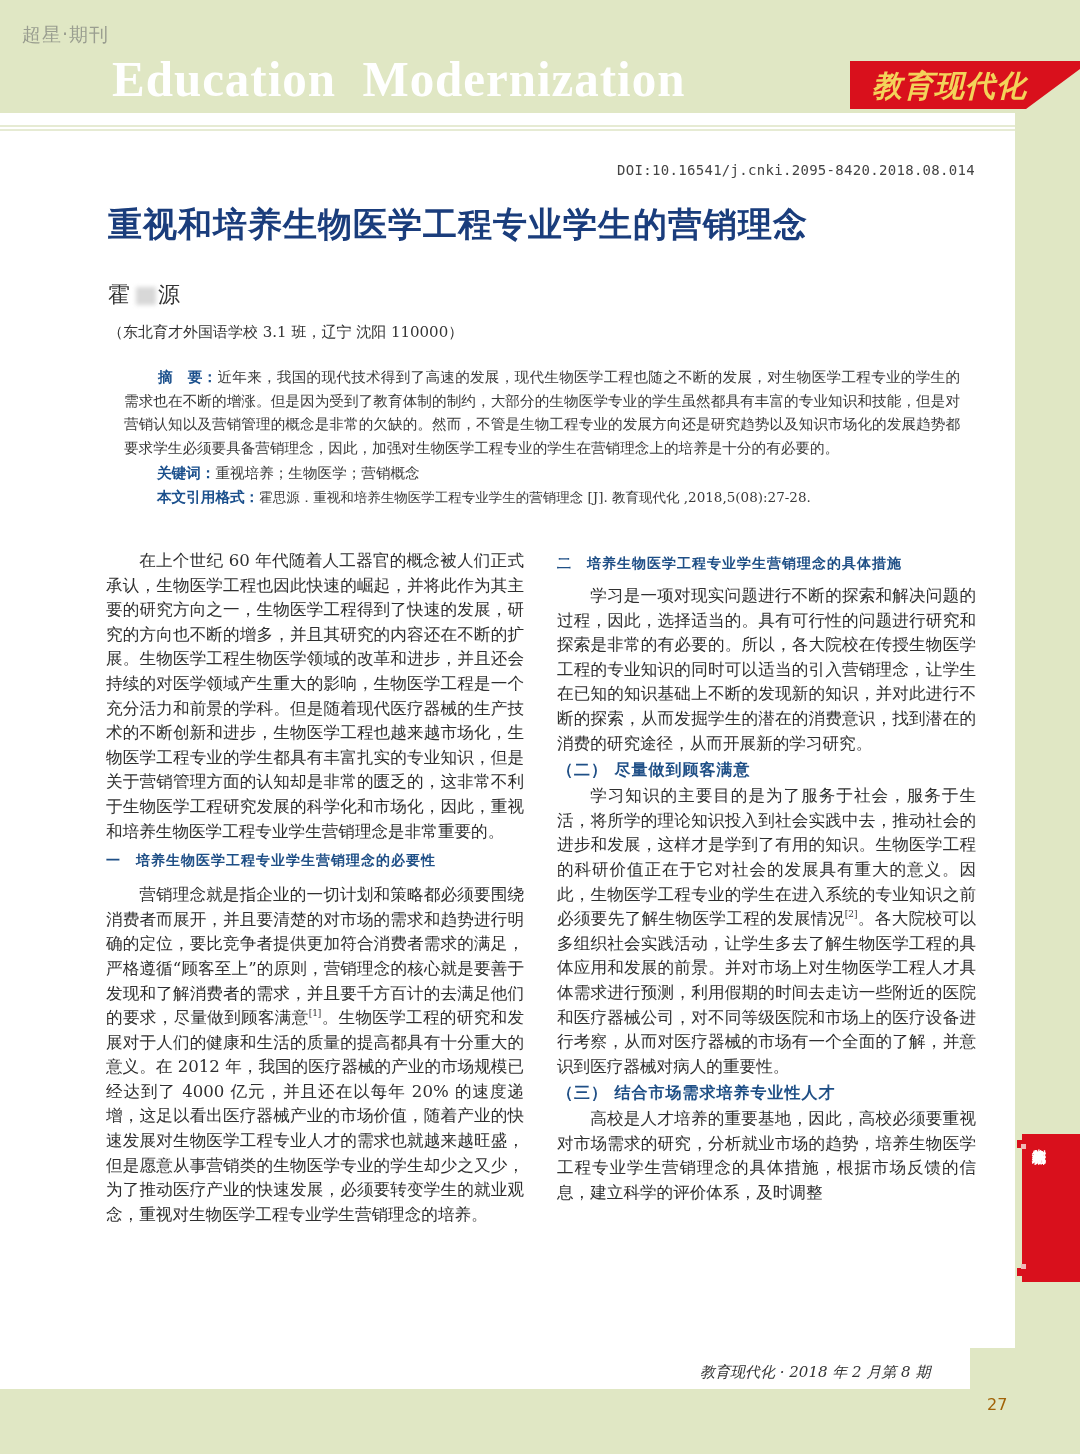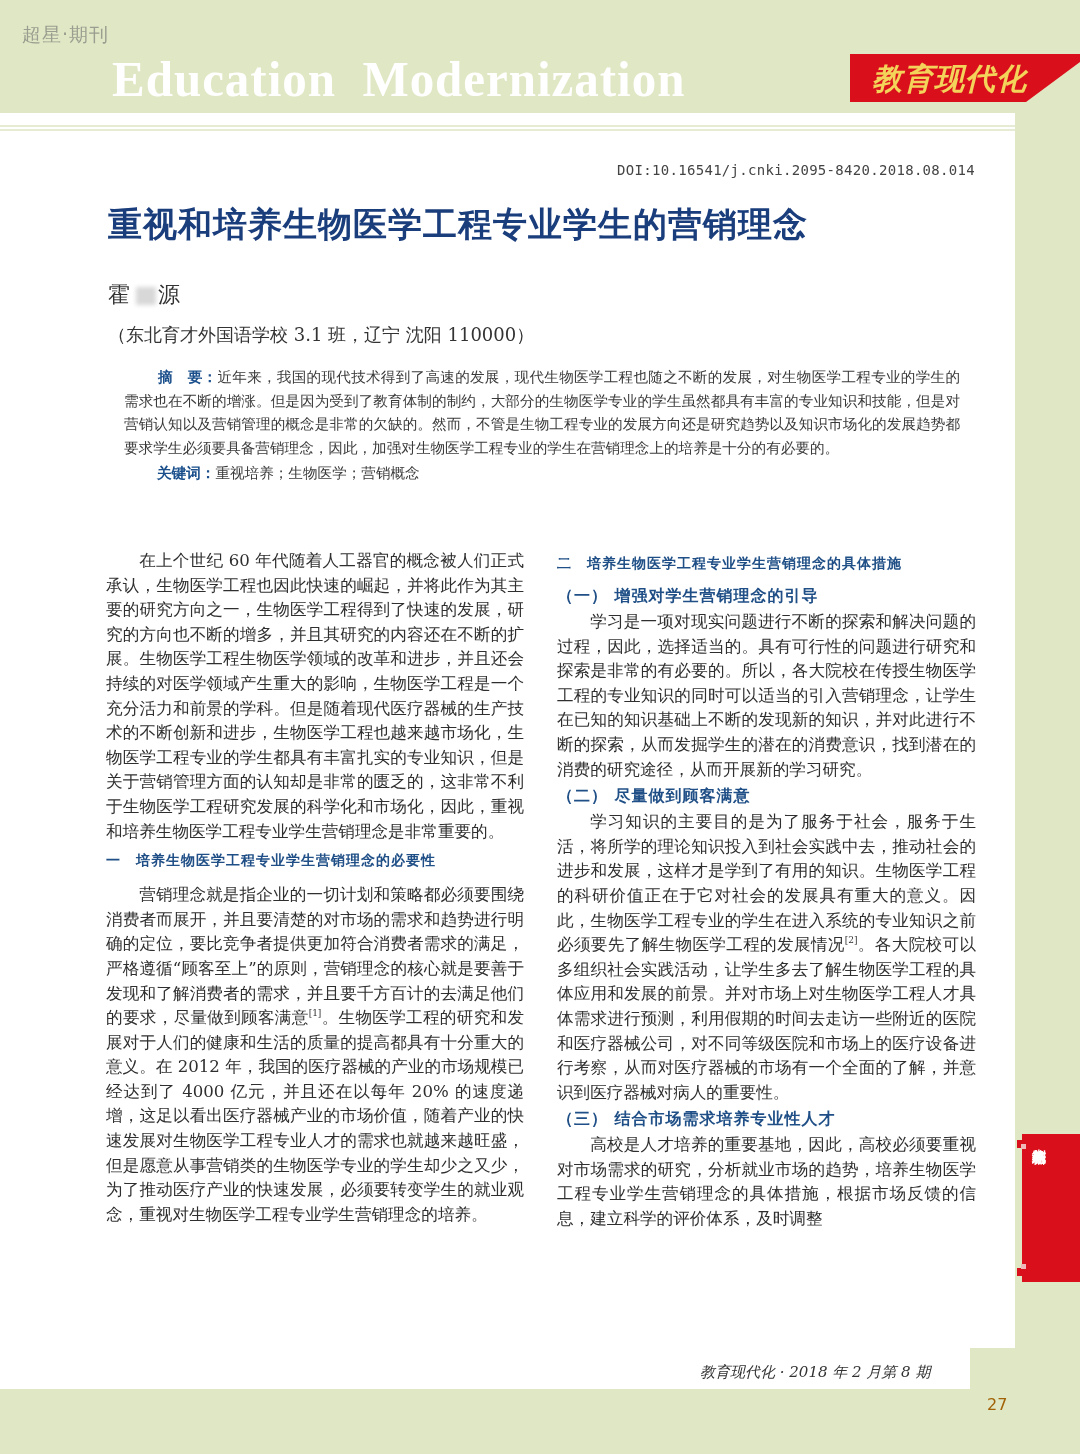--- a/index.html
+++ b/index.html
@@ -17,21 +17,21 @@
     }
     .brand-big {
       position: absolute; left: 112px; top: 50px;
       font-family: "Liberation Serif", serif;
       font-weight: bold;
       font-size: 50px; color: #ffffff; letter-spacing: 1px;
       transform: scaleX(0.98); transform-origin: left;
       white-space: pre;
     }
     .ribbon {
-      position: absolute; left: 850px; top: 54px; width: 230px; height: 64px;
+      position: absolute; left: 850px; top: 61px; width: 230px; height: 64px;
     }
     .ribbon svg { position: absolute; left: 0; top: 0; }
     .ribbon-text {
       position: absolute; left: 22px; top: 5px;
       font-family: "DejaVu Serif", serif; font-style: italic; font-weight: bold;
       color: #f3d35a; font-size: 30px; letter-spacing: 1px;
     }
     .page {
       position: absolute; left: 0; top: 113px; width: 1015px; height: 1276px;
       background: #ffffff;
@@ -57,21 +57,21 @@
     .author {
       position: absolute; left: 108px; top: 280px;
       font-size: 22px; color: #333; letter-spacing: 4px;
     }
     .author .blur {
       display: inline-block; width: 20px; height: 18px; background: #d8d8d8;
       filter: blur(2px); vertical-align: middle; margin: 0 2px;
     }
     .affil {
       position: absolute; left: 108px; top: 323px;
-      font-size: 18px; color: #333;
+      font-size: 15px; color: #333;
     }
     .abstract {
       position: absolute; left: 124px; top: 365px; width: 836px;
       font-size: 14.6px; line-height: 23.5px; color: #3a3a3a;
       text-align: justify;
     }
     .abstract .lbl {
       font-family: "DejaVu Sans", sans-serif; color: #1a4f8c; font-weight: bold;
     }
     .abstract .indent { padding-left: 34px; }
@@ -144,31 +144,33 @@
 </div>
 <div class="affil">（东北育才外国语学校 3.1 班，辽宁 沈阳 110000）</div>
 
 <div class="abstract">
   <p class="indent" style="text-indent:34px;padding-left:0;">
     <span class="lbl">摘　要：</span><span>近年来，我国的现代技术得到了高速的发展，现代生物医学工程也随之不断的发展，对生物医学工程专业的学生的需求也在不断的增涨。但是因为受到了教育体制的制约，大部分的生物医学专业的学生虽然都具有丰富的专业知识和技能，但是对营销认知以及营销管理的概念是非常的欠缺的。然而，不管是生物工程专业的发展方向还是研究趋势以及知识市场化的发展趋势都要求学生必须要具备营销理念，因此，加强对生物医学工程专业的学生在营销理念上的培养是十分的有必要的。</span>
   </p>
   <p class="kw">
     <span class="lbl">关键词：</span><span>重视培养；生物医学；营销概念</span>
   </p>
+  <p class="kw" style="margin-top:0;">
+    <span class="lbl">本文引用格式：</span><span style="font-size:13.5px;">霍思源．重视和培养生物医学工程专业学生的营销理念 [J]. 教育现代化 ,2018,5(08):27-28.</span>
+  </p>
 </div>
 
 <div class="col col-left">
   <p>在上个世纪 60 年代随着人工器官的概念被人们正式承认，生物医学工程也因此快速的崛起，并将此作为其主要的研究方向之一，生物医学工程得到了快速的发展，研究的方向也不断的增多，并且其研究的内容还在不断的扩展。生物医学工程生物医学领域的改革和进步，并且还会持续的对医学领域产生重大的影响，生物医学工程是一个充分活力和前景的学科。但是随着现代医疗器械的生产技术的不断创新和进步，生物医学工程也越来越市场化，生物医学工程专业的学生都具有丰富扎实的专业知识，但是关于营销管理方面的认知却是非常的匮乏的，这非常不利于生物医学工程研究发展的科学化和市场化，因此，重视和培养生物医学工程专业学生营销理念是非常重要的。</p>
   <div class="h1" style="margin-top:4px;">一　培养生物医学工程专业学生营销理念的必要性</div>
   <p><span>营销理念就是指企业的一切计划和策略都必须要围绕消费者而展开，并且要清楚的对市场的需求和趋势进行明确的定位，要比竞争者提供更加符合消费者需求的满足，严格遵循“顾客至上”的原则，营销理念的核心就是要善于发现和了解消费者的需求，并且要千方百计的去满足他们的要求，尽量做到顾客满意</span><sup>[1]</sup><span>。生物医学工程的研究和发展对于人们的健康和生活的质量的提高都具有十分重大的意义。在 2012 年，我国的医疗器械的产业的市场规模已经达到了 4000 亿元，并且还在以每年 20% 的速度递增，这足以看出医疗器械产业的市场价值，随着产业的快速发展对生物医学工程专业人才的需求也就越来越旺盛，但是愿意从事营销类的生物医学专业的学生却少之又少，为了推动医疗产业的快速发展，必须要转变学生的就业观念，重视对生物医学工程专业学生营销理念的培养。</span></p>
 </div>
 
 <div class="col col-right">
   <div class="h1" style="margin-top:0;margin-bottom:8px;">二　培养生物医学工程专业学生营销理念的具体措施</div>
-  <div class="h2">（一） 增强对学生营销理念的引导</div>
   <p>学习是一项对现实问题进行不断的探索和解决问题的过程，因此，选择适当的。具有可行性的问题进行研究和探索是非常的有必要的。所以，各大院校在传授生物医学工程的专业知识的同时可以适当的引入营销理念，让学生在已知的知识基础上不断的发现新的知识，并对此进行不断的探索，从而发掘学生的潜在的消费意识，找到潜在的消费的研究途径，从而开展新的学习研究。</p>
   <div class="h2">（二） 尽量做到顾客满意</div>
   <p><span>学习知识的主要目的是为了服务于社会，服务于生活，将所学的理论知识投入到社会实践中去，推动社会的进步和发展，这样才是学到了有用的知识。生物医学工程的科研价值正在于它对社会的发展具有重大的意义。因此，生物医学工程专业的学生在进入系统的专业知识之前必须要先了解生物医学工程的发展情况</span><sup>[2]</sup><span>。各大院校可以多组织社会实践活动，让学生多去了解生物医学工程的具体应用和发展的前景。并对市场上对生物医学工程人才具体需求进行预测，利用假期的时间去走访一些附近的医院和医疗器械公司，对不同等级医院和市场上的医疗设备进行考察，从而对医疗器械的市场有一个全面的了解，并意识到医疗器械对病人的重要性。</span></p>
   <div class="h2">（三） 结合市场需求培养专业性人才</div>
   <p>高校是人才培养的重要基地，因此，高校必须要重视对市场需求的研究，分析就业市场的趋势，培养生物医学工程专业学生营销理念的具体措施，根据市场反馈的信息，建立科学的评价体系，及时调整</p>
 </div>
 
 <div class="side-tab">
   <div class="bar"></div>
   <div class="sq" style="left:0;top:6px;"></div>

